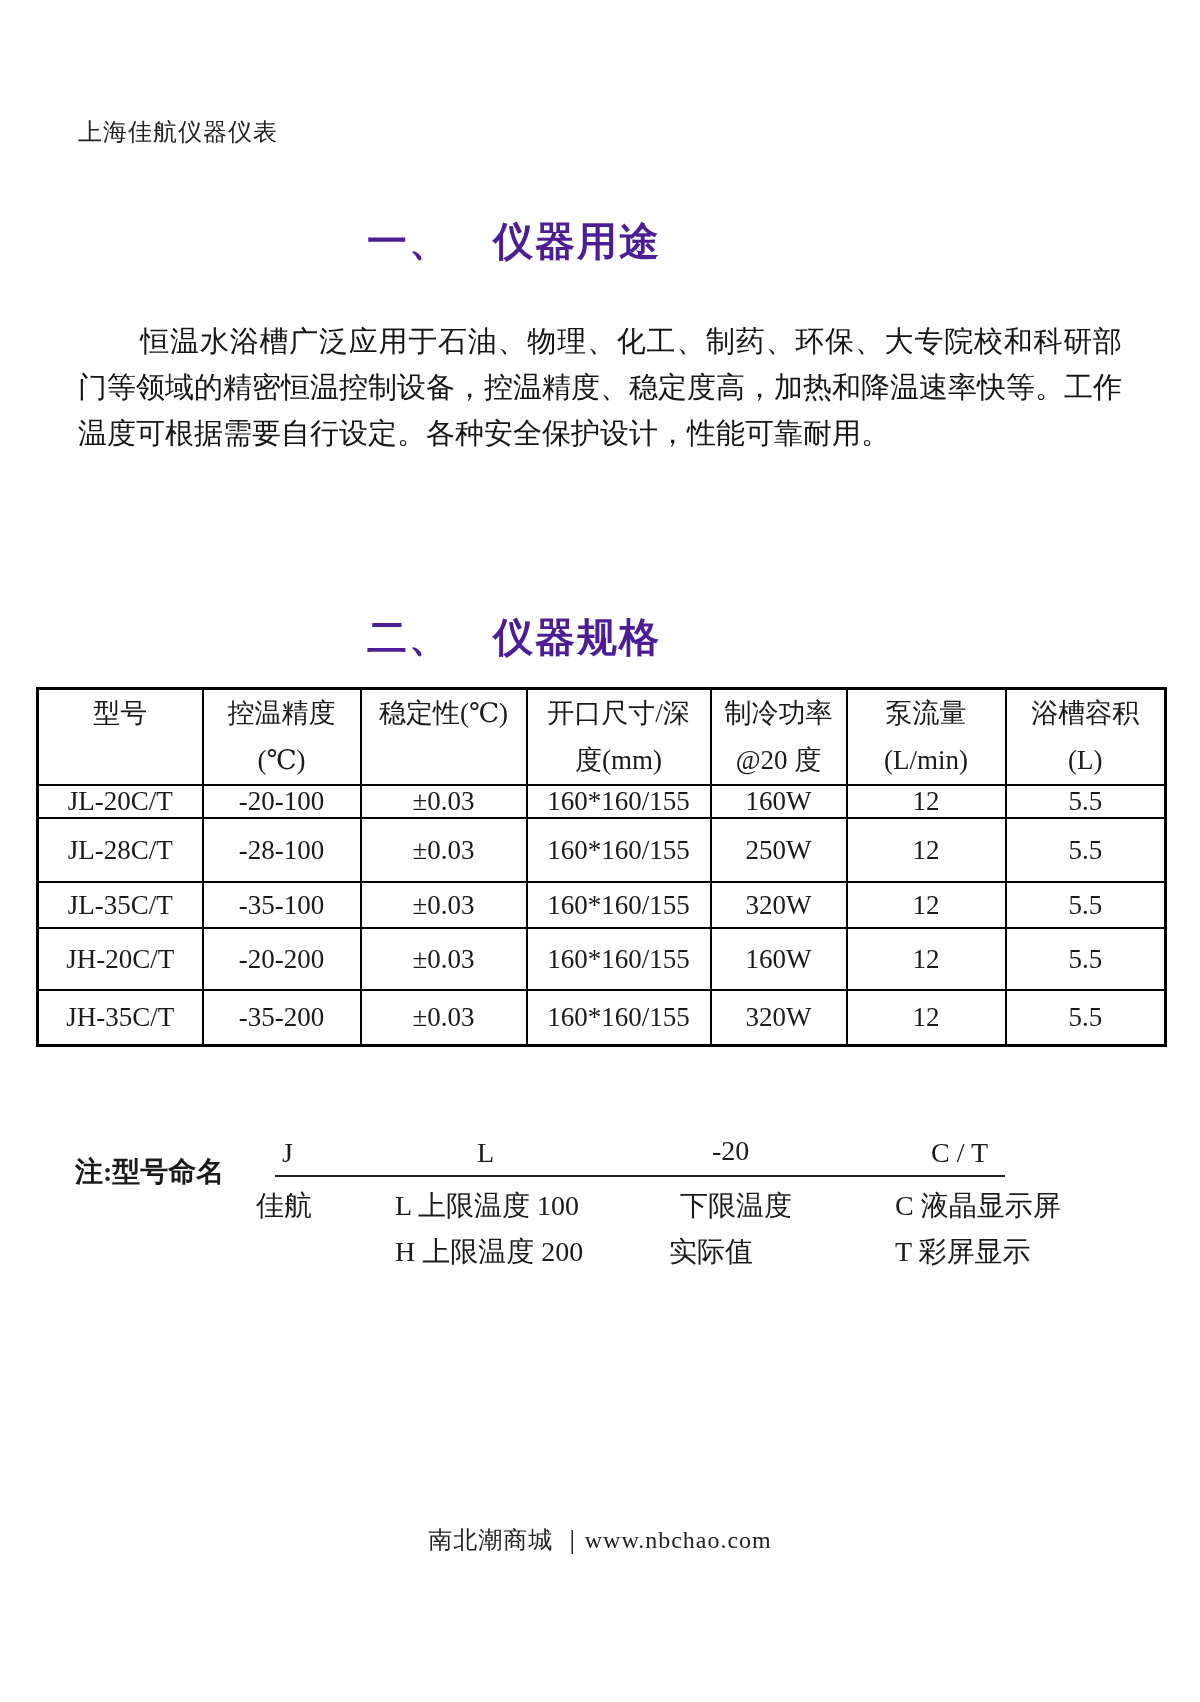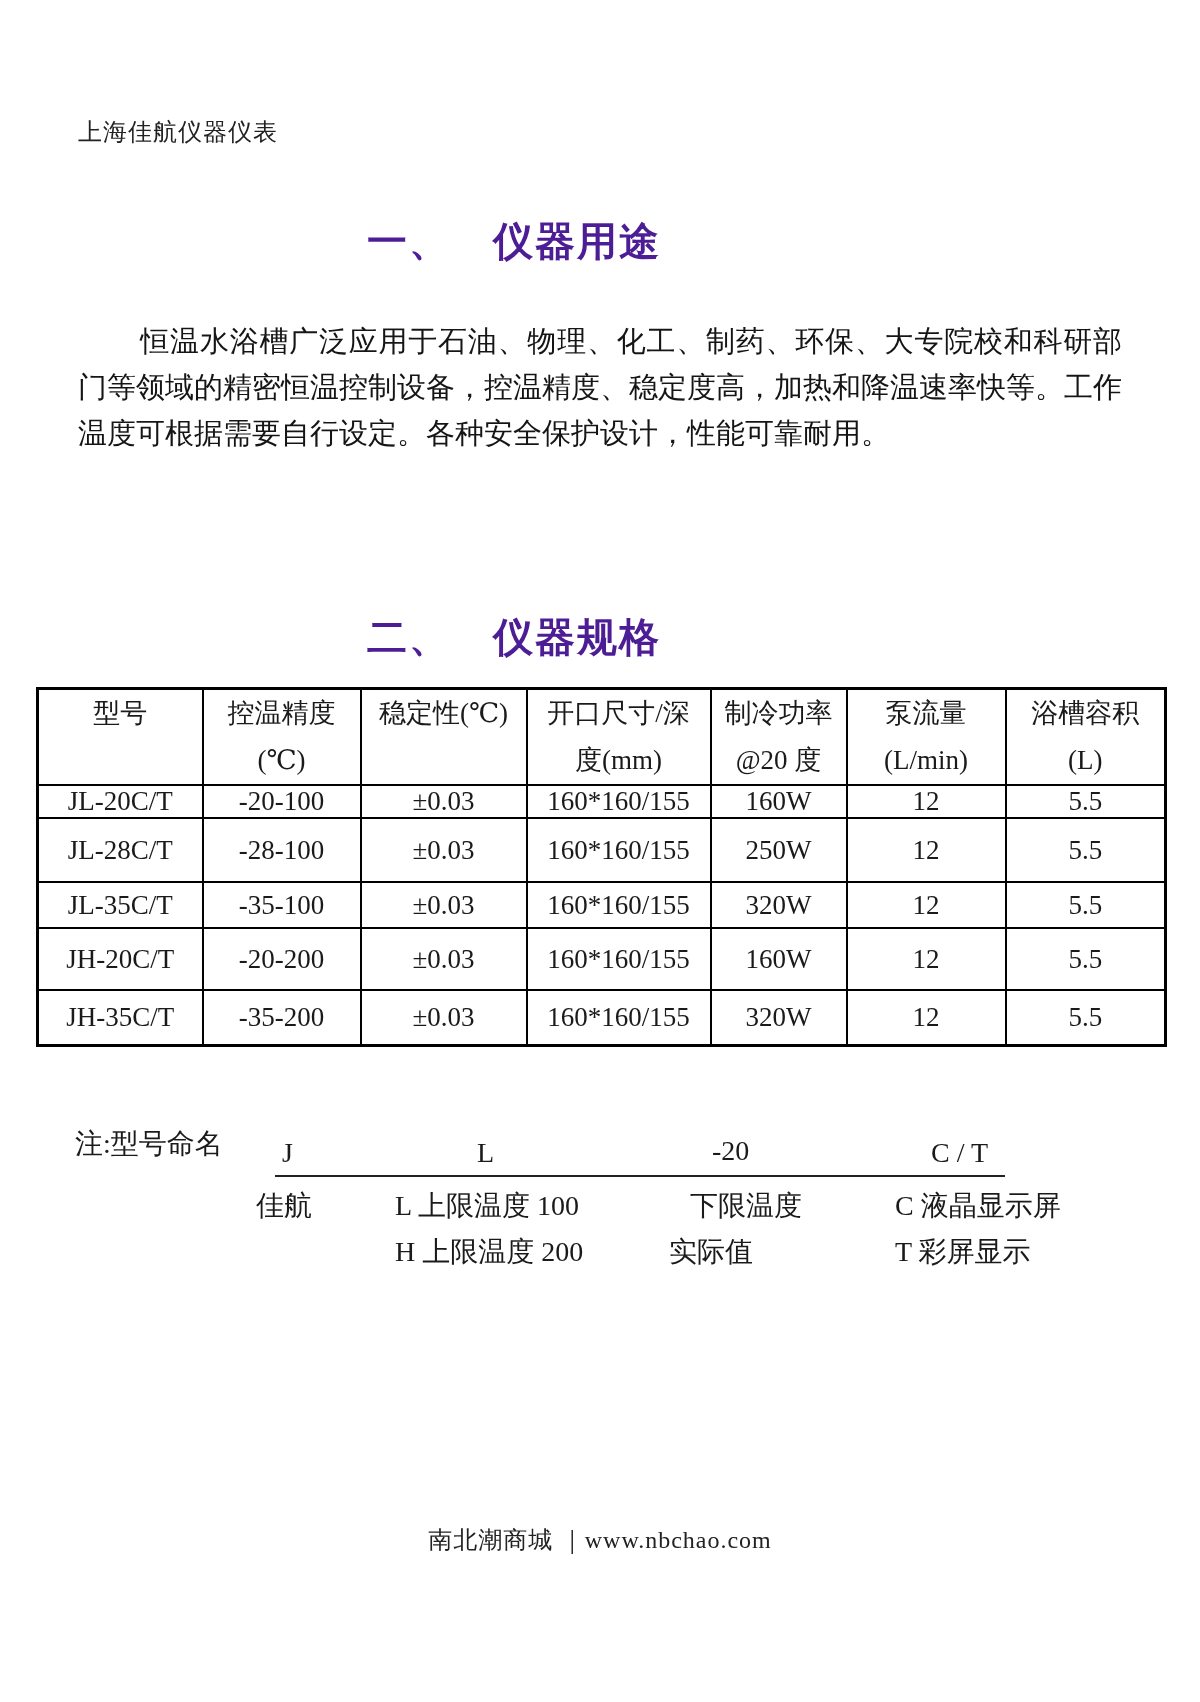--- a/index.html
+++ b/index.html
@@ -40,29 +40,29 @@
   table.spec th { vertical-align: top; }
   .hline { height: 47px; line-height: 47px; overflow: hidden; }
   tbody tr:nth-child(1) { height: 32px; }
   tbody tr:nth-child(2) { height: 64px; }
   tbody tr:nth-child(3) { height: 46px; }
   tbody tr:nth-child(4) { height: 62px; }
   tbody tr:nth-child(5) { height: 55px; }
   tbody tr:nth-child(6) { height: 70px; }
   .note { position: absolute; left: 0; top: 1125px; width: 1200px; height: 180px; font-size: 28px; color: #1a1a1a; }
   .note span { position: absolute; white-space: nowrap; }
-  .n-label { left: 75px;  top: 0; }
+  .n-label { left: 75px;  top: 28px; font-weight: bold; }
   .n-j     { left: 282px; top: 12px; }
   .n-l     { left: 477px; top: 12px; }
   .n-num   { left: 712px; top: 10px; }
   .n-ct    { left: 931px; top: 12px; }
   .n-underline { position: absolute; left: 275px; top: 50px; width: 730px; height: 0; border-top: 2px solid #222; }
   .n-jiahang { left: 256px; top: 62px; }
   .n-ldesc   { left: 395px; top: 62px; }
-  .n-lower   { left: 680px; top: 62px; margin-left: 10px; }
+  .n-lower   { left: 680px; top: 62px; }
   .n-cdesc   { left: 895px; top: 62px; }
   .n-hdesc   { left: 395px; top: 108px; }
   .n-actual  { left: 669px; top: 108px; }
   .n-tdesc   { left: 895px; top: 108px; }
   .footer {
     position: absolute; left: 0; top: 1524px; width: 1200px;
     text-align: center; font-size: 24px; color: #222; letter-spacing: 1px;
   }
 </style>
 </head>

